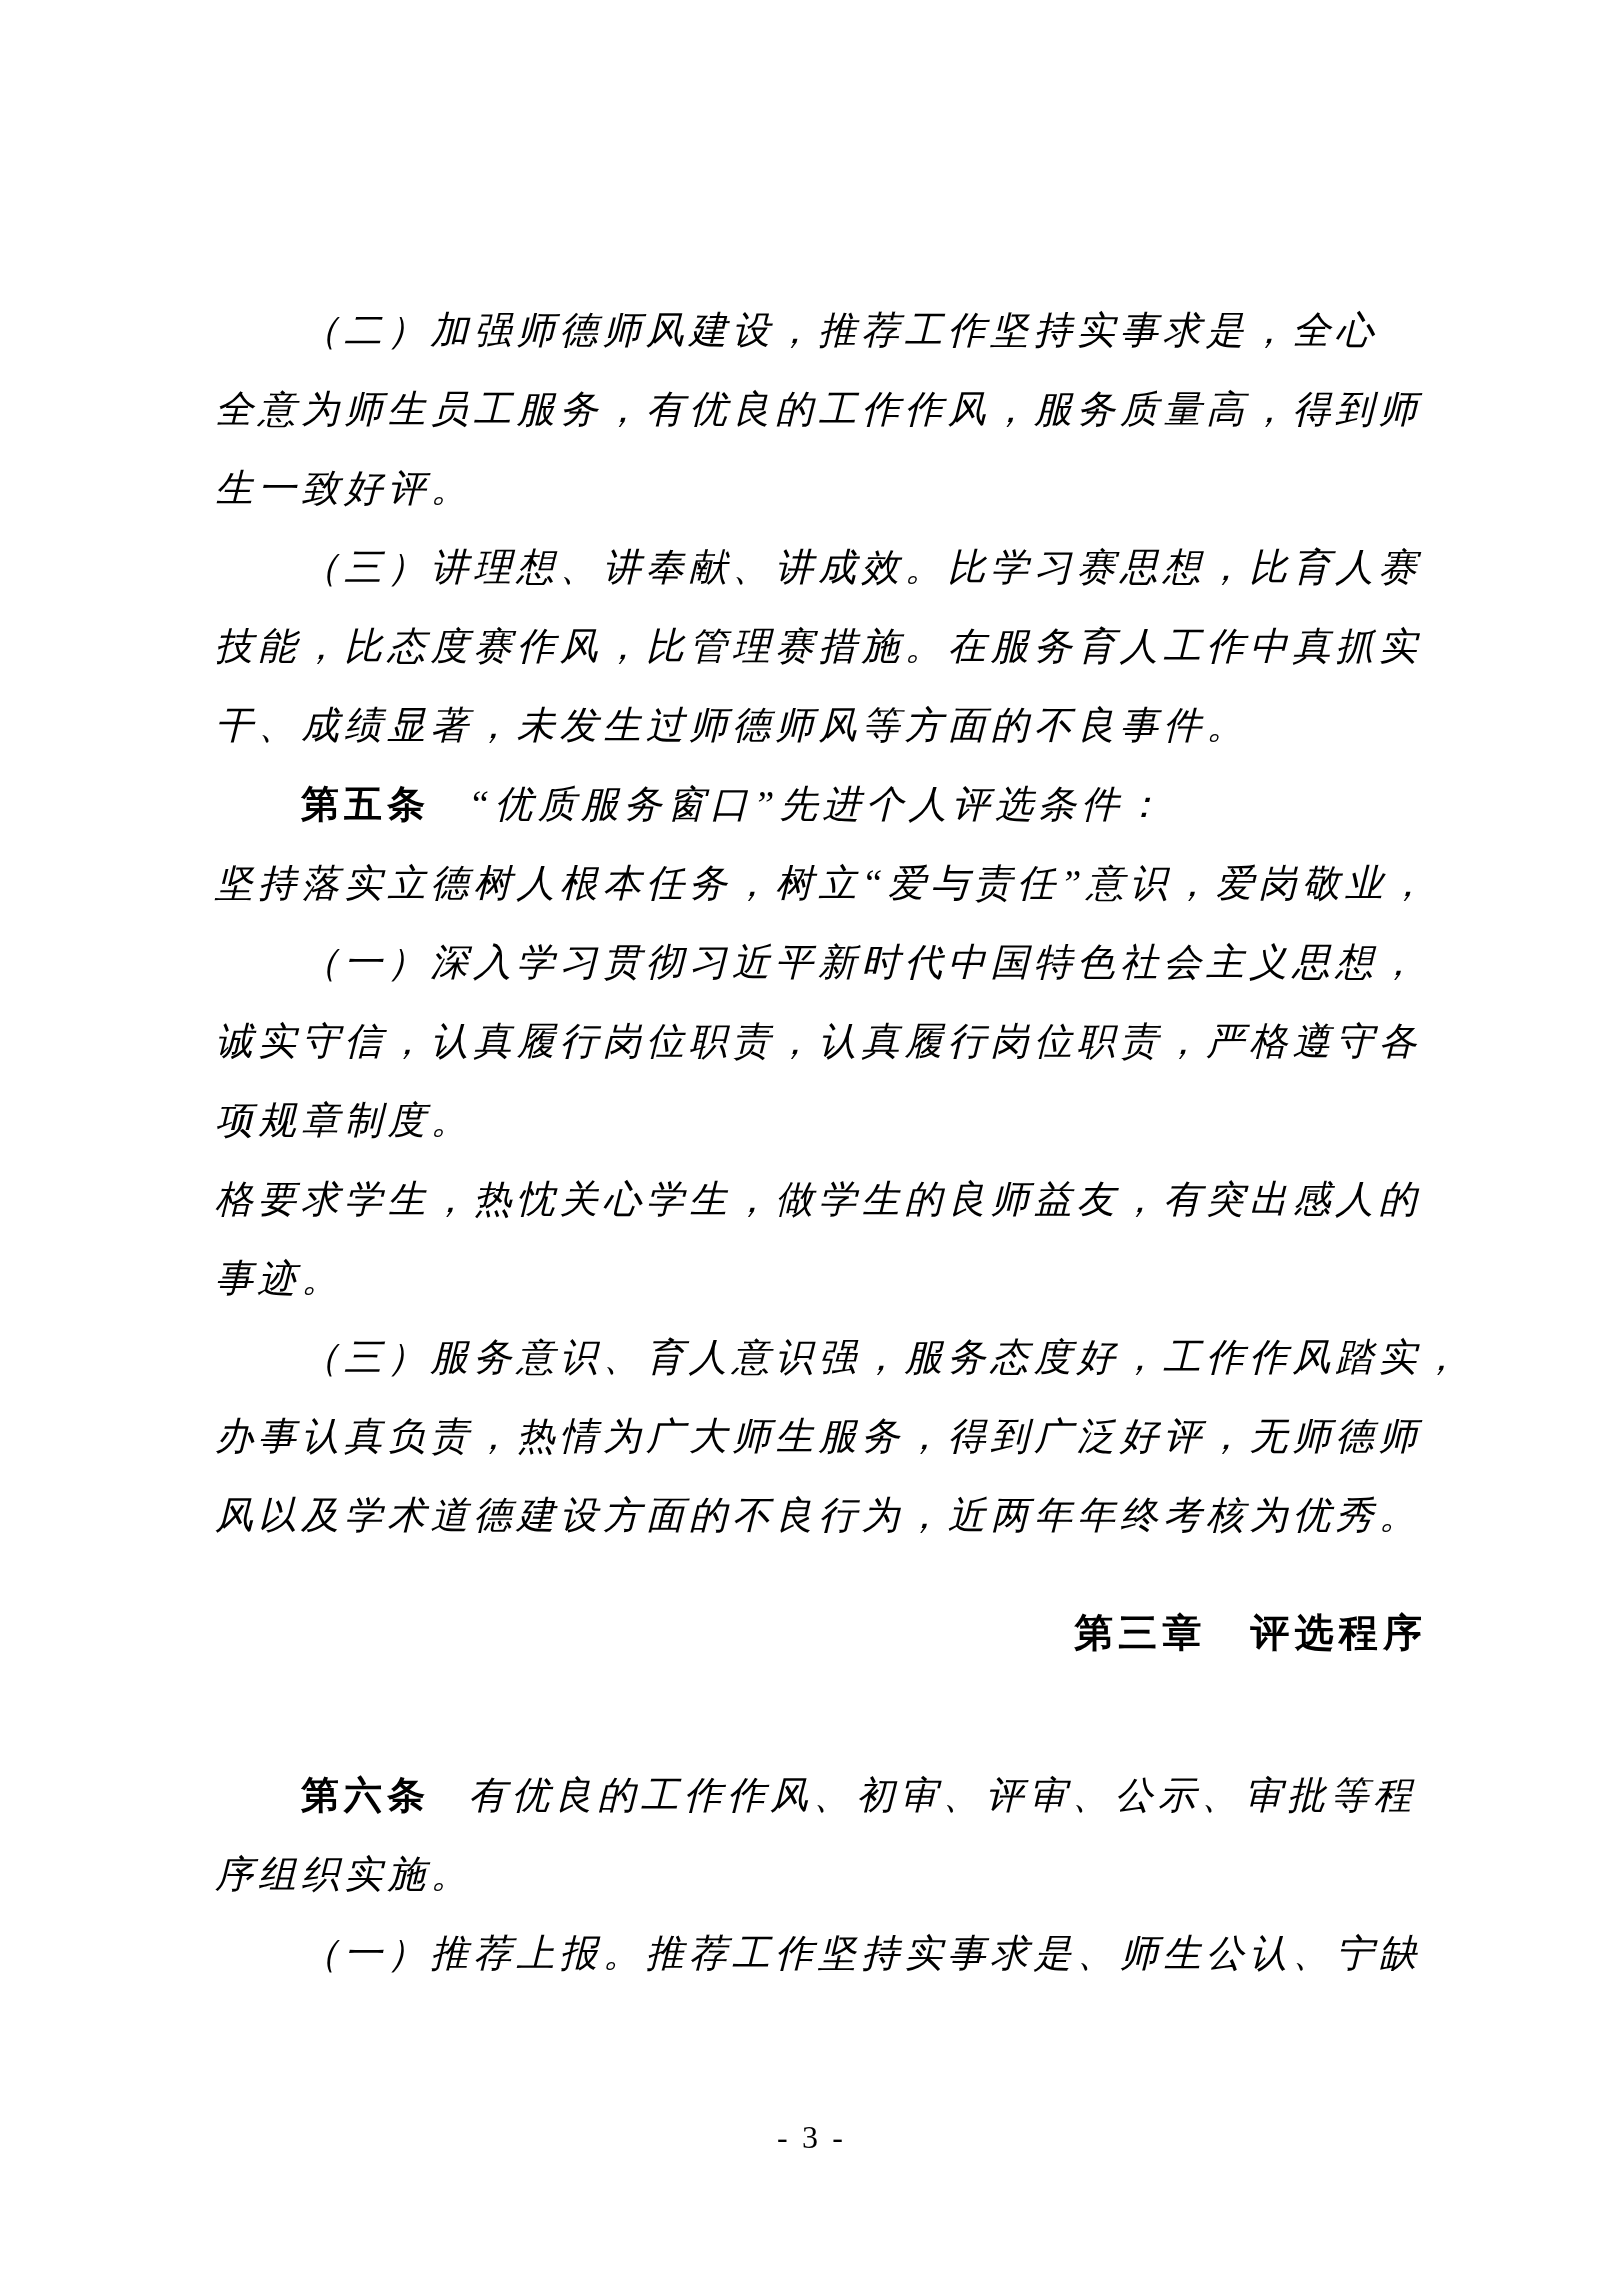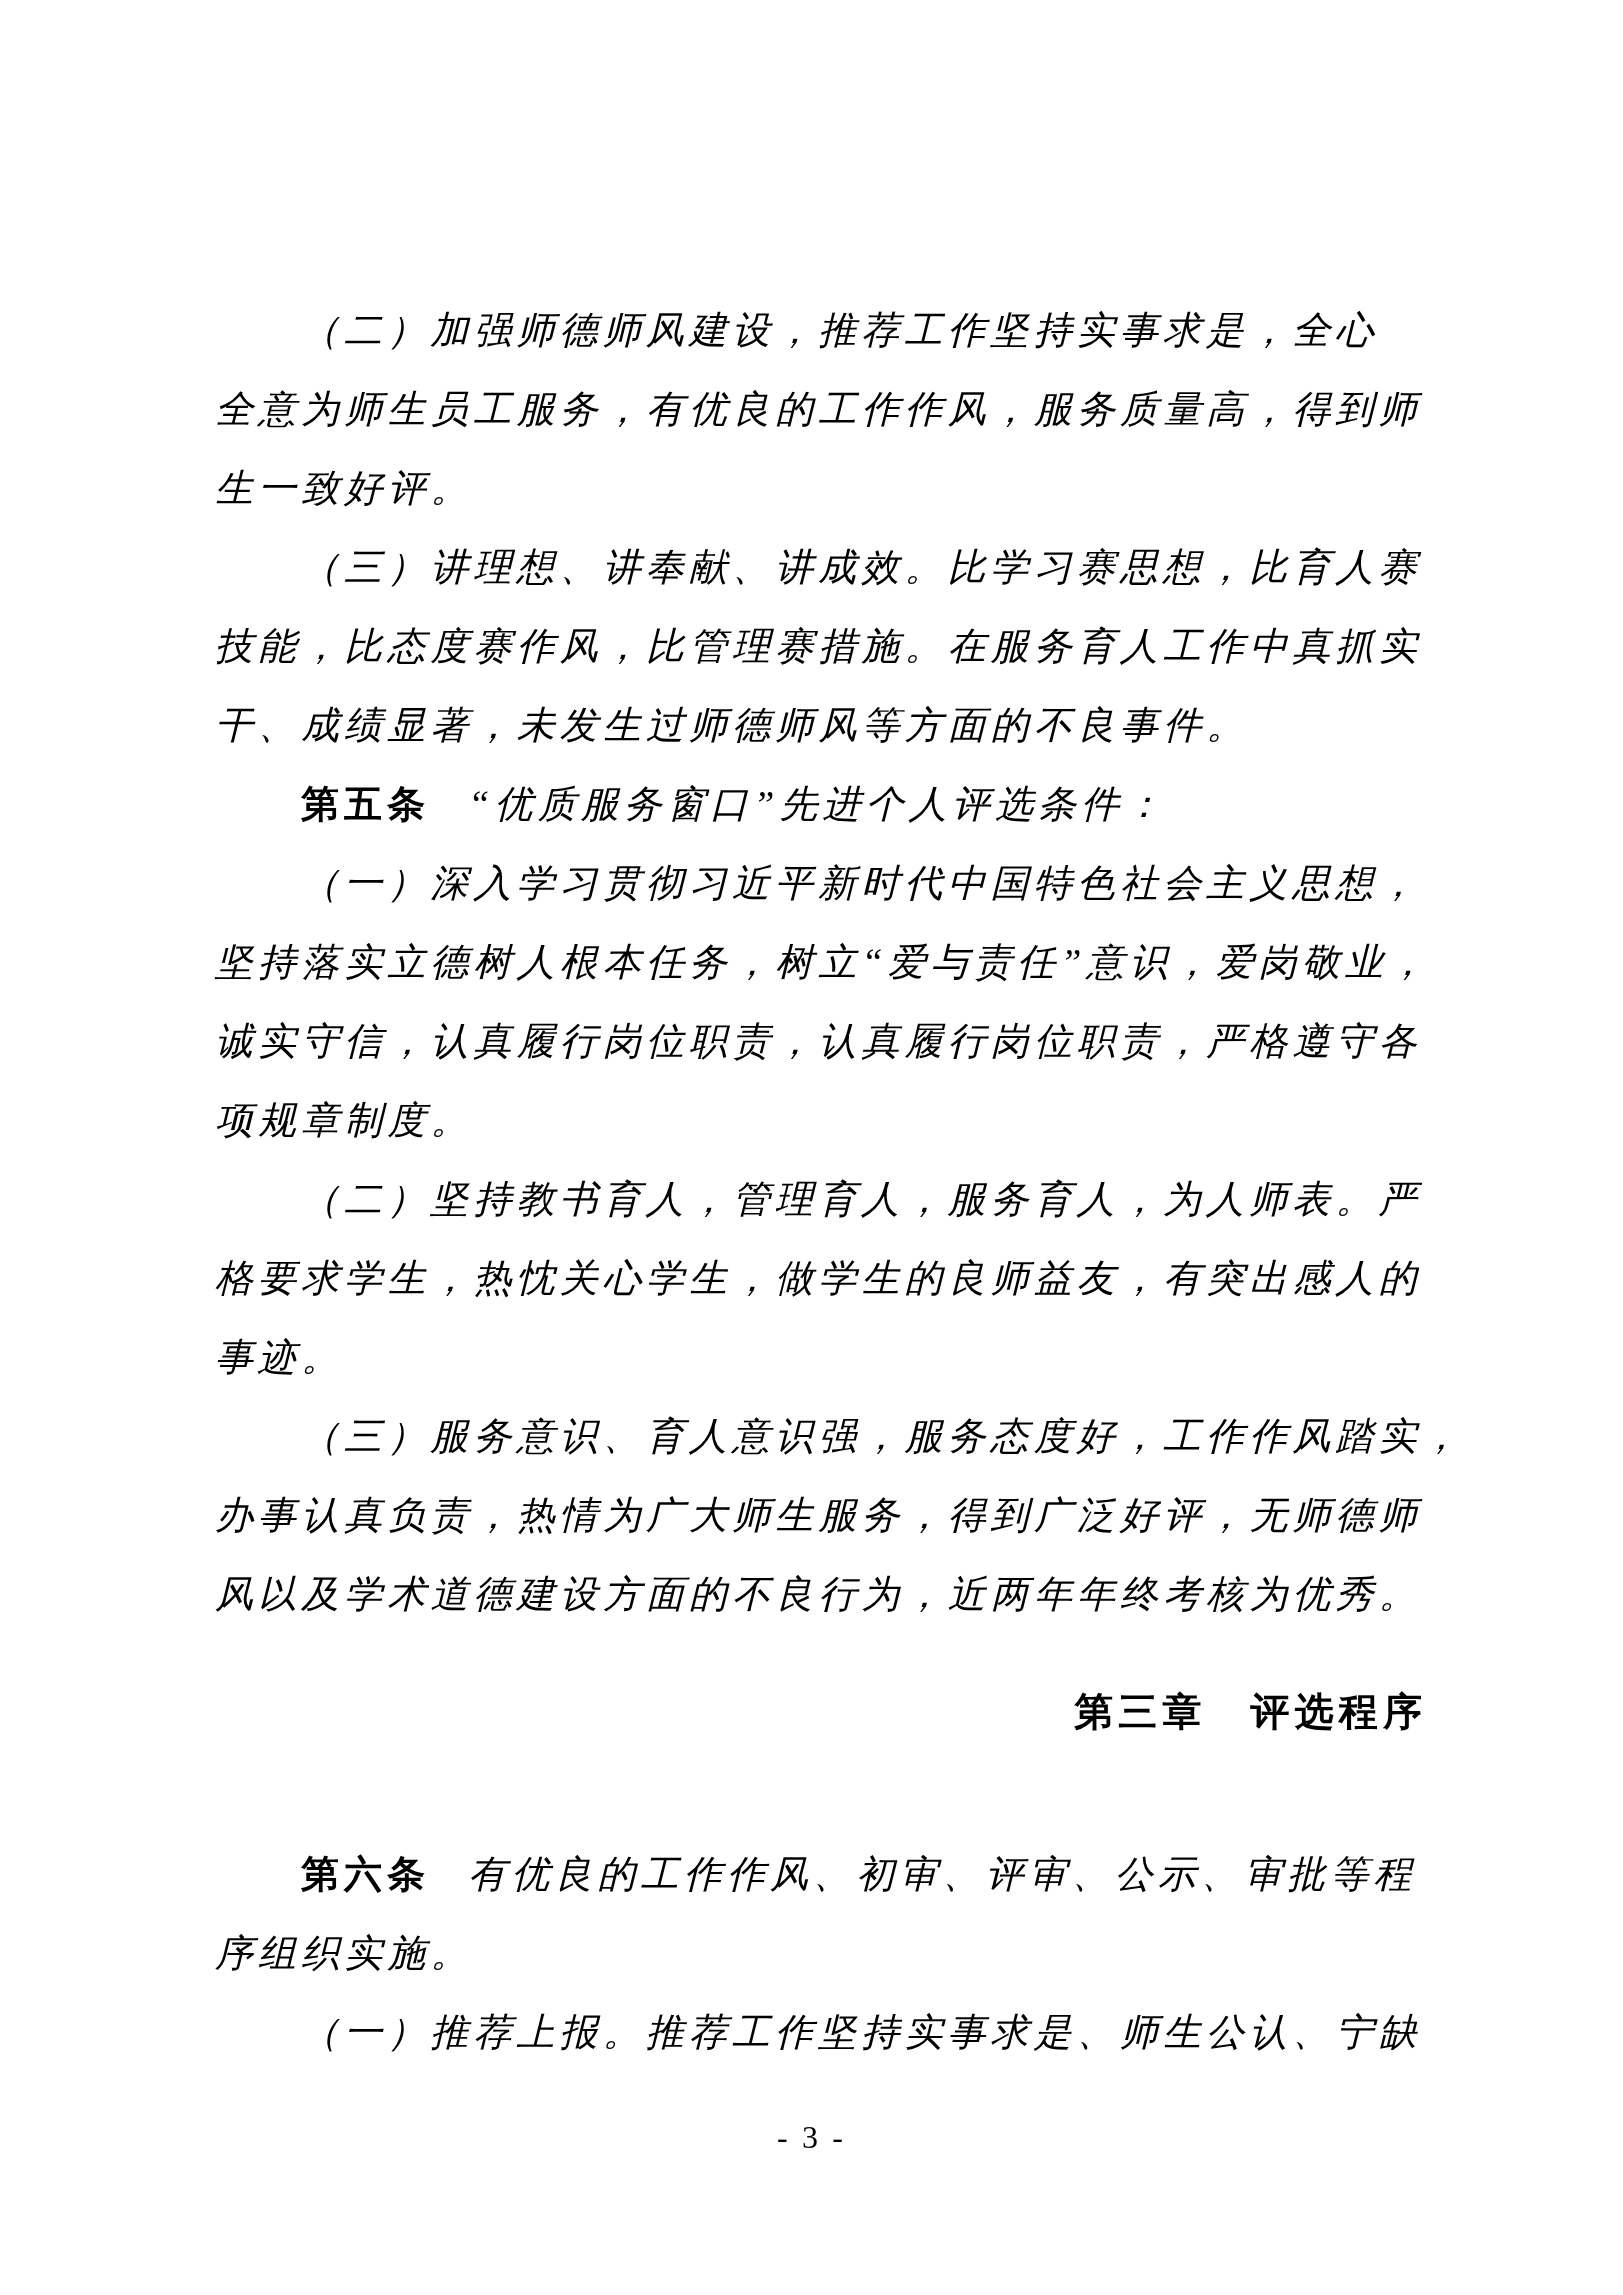--- a/index.html
+++ b/index.html
@@ -74,28 +74,27 @@
       <div class="line">干、成绩显著，未发生过师德师风等方面的不良事件。</div>
     </div>
 
     <div class="para">
       <div class="line indent">
         <span class="article-label">第五条</span><span>“优质服务窗口”先进个人评选条件：</span>
       </div>
     </div>
 
     <div class="para">
+      <div class="line">坚持落实立德树人根本任务，树立“爱与责任”意识，爱岗敬业，</div>
       <div class="line indent">（一）深入学习贯彻习近平新时代中国特色社会主义思想，</div>
-      <div class="line">坚持落实立德树人根本任务，树立“爱与责任”意识，爱岗敬业，</div>
       <div class="line">诚实守信，认真履行岗位职责，认真履行岗位职责，严格遵守各</div>
       <div class="line">项规章制度。</div>
     </div>
 
     <div class="para">
-      <div class="line indent">（二）坚持教书育人，管理育人，服务育人，为人师表。严</div>
       <div class="line">格要求学生，热忱关心学生，做学生的良师益友，有突出感人的</div>
       <div class="line">事迹。</div>
     </div>
 
     <div class="para">
       <div class="line indent">（三）服务意识、育人意识强，服务态度好，工作作风踏实，</div>
       <div class="line">办事认真负责，热情为广大师生服务，得到广泛好评，无师德师</div>
       <div class="line">风以及学术道德建设方面的不良行为，近两年年终考核为优秀。</div>
     </div>
 

